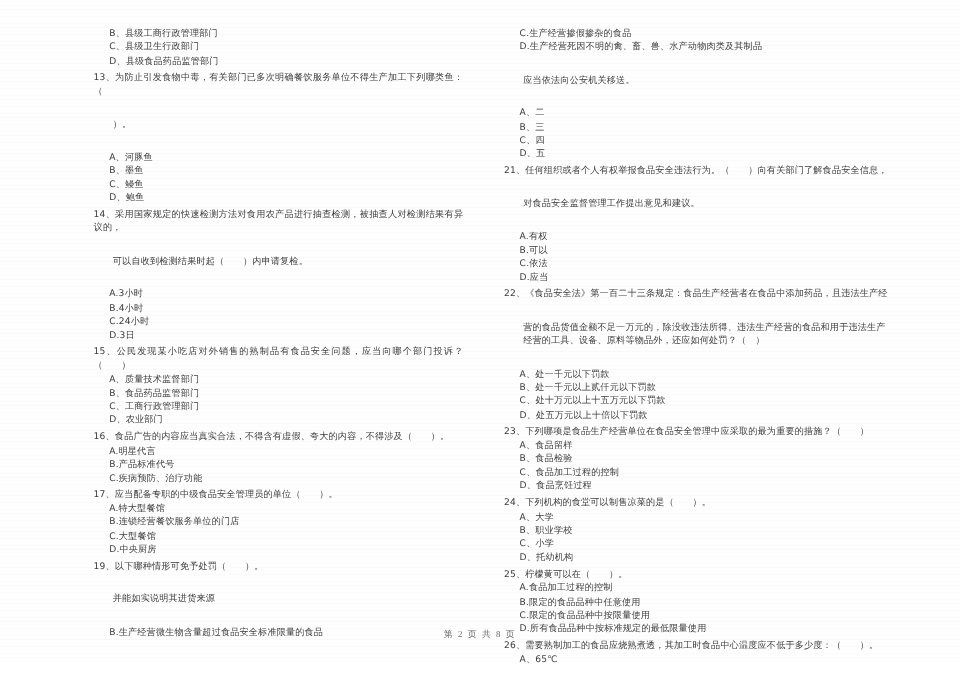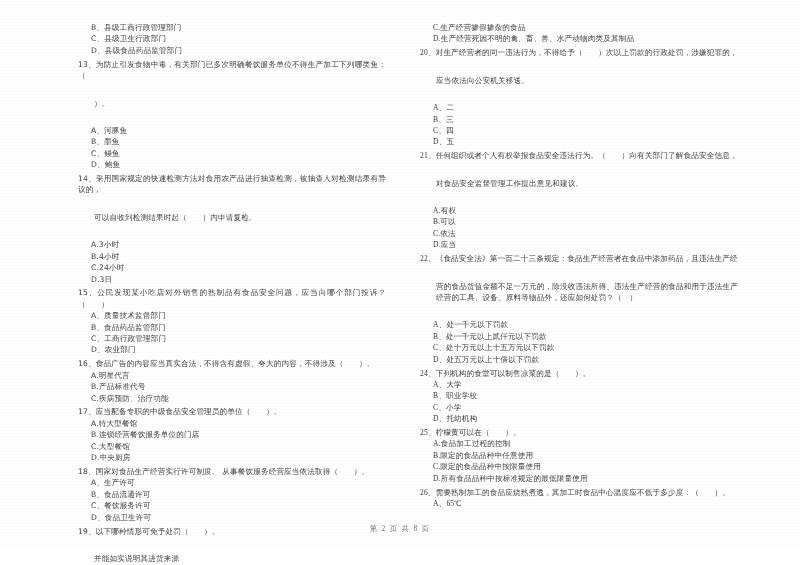--- a/index.html
+++ b/index.html
@@ -27,21 +27,21 @@
     padding: 22px 0 0 0;
     box-sizing: border-box;
     height: 520px;
   }
   .col {
     width: 50%;
     box-sizing: border-box;
     padding: 0 12px 0 0;
   }
   .col-left  { padding-left: 78px; padding-right: 14px; }
-  .col-right { padding-left: 20px;  padding-right: 46px; font-family: Liberation Serif, serif; }
+  .col-right { padding-left: 20px;  padding-right: 46px; }
 
   .q {
     margin: 0 0 2.5px 0;
   }
   .q-text {
     font-size: 7.6px;
     line-height: 11.4px;
     letter-spacing: 0.15px;
     text-align: justify;
     color: #3d3d3d;
@@ -133,45 +133,37 @@
       </div>
 
       <div class="q">
         <div class="q-text">17、应当配备专职的中级食品安全管理员的单位（　　）。</div>
         <div class="opt">A.特大型餐馆</div>
         <div class="opt">B.连锁经营餐饮服务单位的门店</div>
         <div class="opt">C.大型餐馆</div>
         <div class="opt">D.中央厨房</div>
       </div>
 
-      <div class="q">
-        <div class="q-text">18、国家对食品生产经营实行许可制度。 从事餐饮服务经营应当依法取得（　　）。</div>
-        <div class="opt">A、生产许可</div>
-        <div class="opt">B、食品流通许可</div>
-        <div class="opt">C、餐饮服务许可</div>
-        <div class="opt">D、食品卫生许可</div>
-      </div>
 
       <div class="q">
         <div class="q-text">19、以下哪种情形可免予处罚（　　）。</div>
         <div class="cont">并能如实说明其进货来源</div>
         <div class="opt">B.生产经营微生物含量超过食品安全标准限量的食品</div>
       </div>
 
     </div>
 
     <div class="col col-right">
 
       <div class="q">
         <div class="opt">C.生产经营掺假掺杂的食品</div>
         <div class="opt">D.生产经营死因不明的禽、畜、兽、水产动物肉类及其制品</div>
       </div>
 
       <div class="q">
-        <div class="q-text">20、对生产经营者的同一违法行为，不得给予（　　）次以上罚款的行政处罚，涉嫌犯罪的，</div>
         <div class="cont">应当依法向公安机关移送。</div>
         <div class="opt">A、二</div>
         <div class="opt">B、三</div>
         <div class="opt">C、四</div>
         <div class="opt">D、五</div>
       </div>
 
       <div class="q">
         <div class="q-text">21、任何组织或者个人有权举报食品安全违法行为。（　　）向有关部门了解食品安全信息，</div>
         <div class="cont">对食品安全监督管理工作提出意见和建议。</div>
@@ -183,20 +175,27 @@
 
       <div class="q">
         <div class="q-text">22、《食品安全法》第一百二十三条规定：食品生产经营者在食品中添加药品，且违法生产经</div>
         <div class="cont">营的食品货值金额不足一万元的，除没收违法所得、违法生产经营的食品和用于违法生产经营的工具、设备、原料等物品外，还应如何处罚？（　）</div>
         <div class="opt">A、处一千元以下罚款</div>
         <div class="opt">B、处一千元以上贰仟元以下罚款</div>
         <div class="opt">C、处十万元以上十五万元以下罚款</div>
         <div class="opt">D、处五万元以上十倍以下罚款</div>
       </div>
 
+      <div class="q">
+        <div class="q-text">23、下列哪项是食品生产经营单位在食品安全管理中应采取的最为重要的措施？（　　）</div>
+        <div class="opt">A、食品留样</div>
+        <div class="opt">B、食品检验</div>
+        <div class="opt">C、食品加工过程的控制</div>
+        <div class="opt">D、食品烹饪过程</div>
+      </div>
 
       <div class="q">
         <div class="q-text">24、下列机构的食堂可以制售凉菜的是（　　）。</div>
         <div class="opt">A、大学</div>
         <div class="opt">B、职业学校</div>
         <div class="opt">C、小学</div>
         <div class="opt">D、托幼机构</div>
       </div>
 
       <div class="q">

